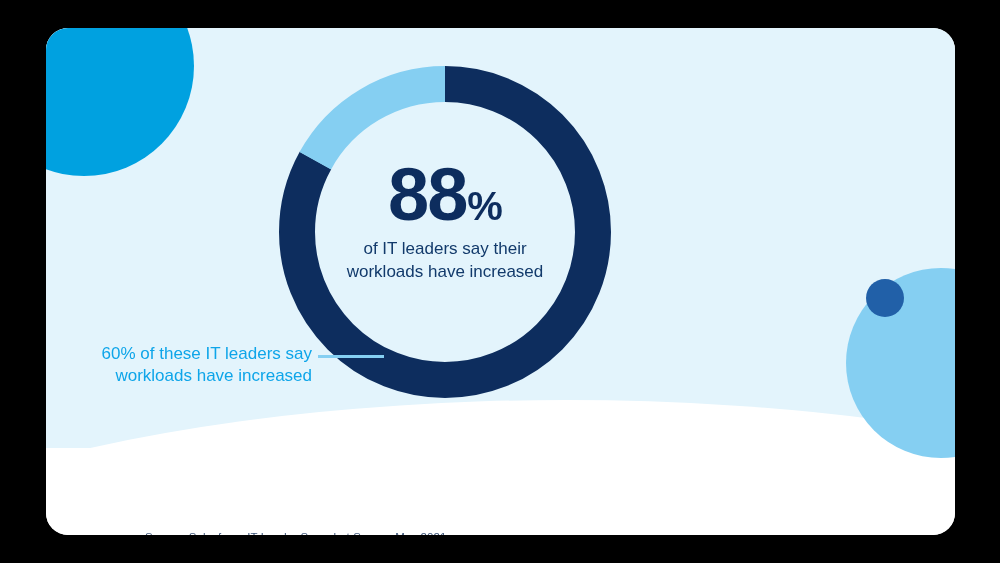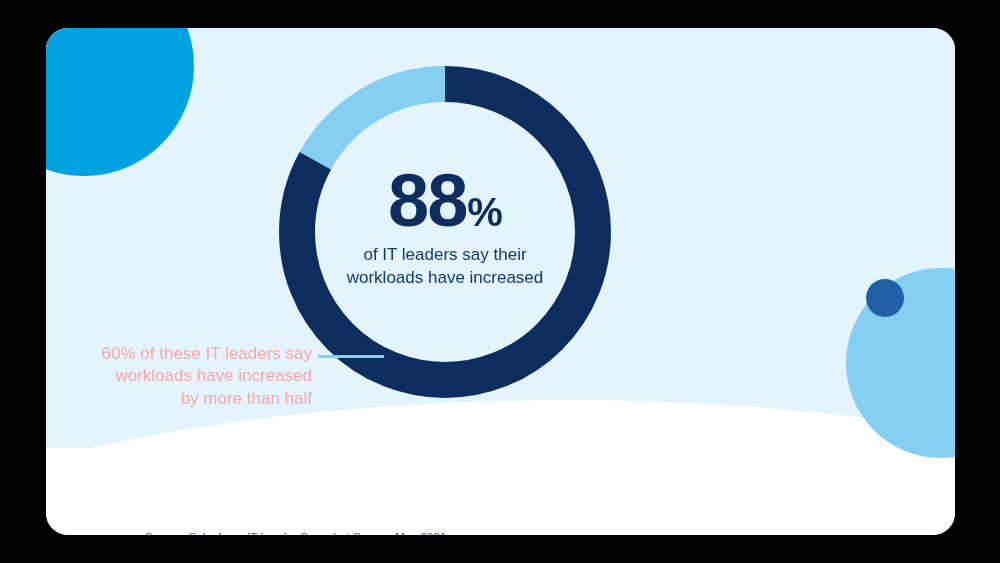--- a/index.html
+++ b/index.html
@@ -91,21 +91,21 @@
     top: 62px;
     width: 340px;
     height: 340px;
   }
   #donut-wrap svg { display: block; }
 
   
   .donut-center {
     position: absolute;
     left: 275px;
-    top: 58px;
+    top: 52px;
     width: 340px;
     height: 340px;
     display: flex;
     flex-direction: column;
     align-items: center;
     justify-content: center;
     text-align: center;
     pointer-events: none;
   }
   .big-stat {
@@ -135,21 +135,21 @@
   }
   .stat-desc div { white-space: nowrap; }
 
   
   .annotation {
     position: absolute;
     left: 60px;
     top: 343px;
     width: 252px;
     text-align: right;
-    color: #fca5a5;
+    color: #0ea5e9;
     font-size: 17px;
     line-height: 1.32;
   }
   .annotation div { white-space: nowrap; }
 
   .leader-line {
     position: absolute;
     left: 318px;
     top: 355px;
     width: 66px;
@@ -200,17 +200,16 @@
     </div>
     <div class="stat-desc">
       <div>of IT leaders say their</div>
       <div>workloads have increased</div>
     </div>
   </div>
 
   <div class="annotation">
     <div>60% of these IT leaders say</div>
     <div>workloads have increased</div>
-    <div>by more than half</div>
   </div>
   <div class="leader-line"></div>
 
 </div>
 
 </body></html>

